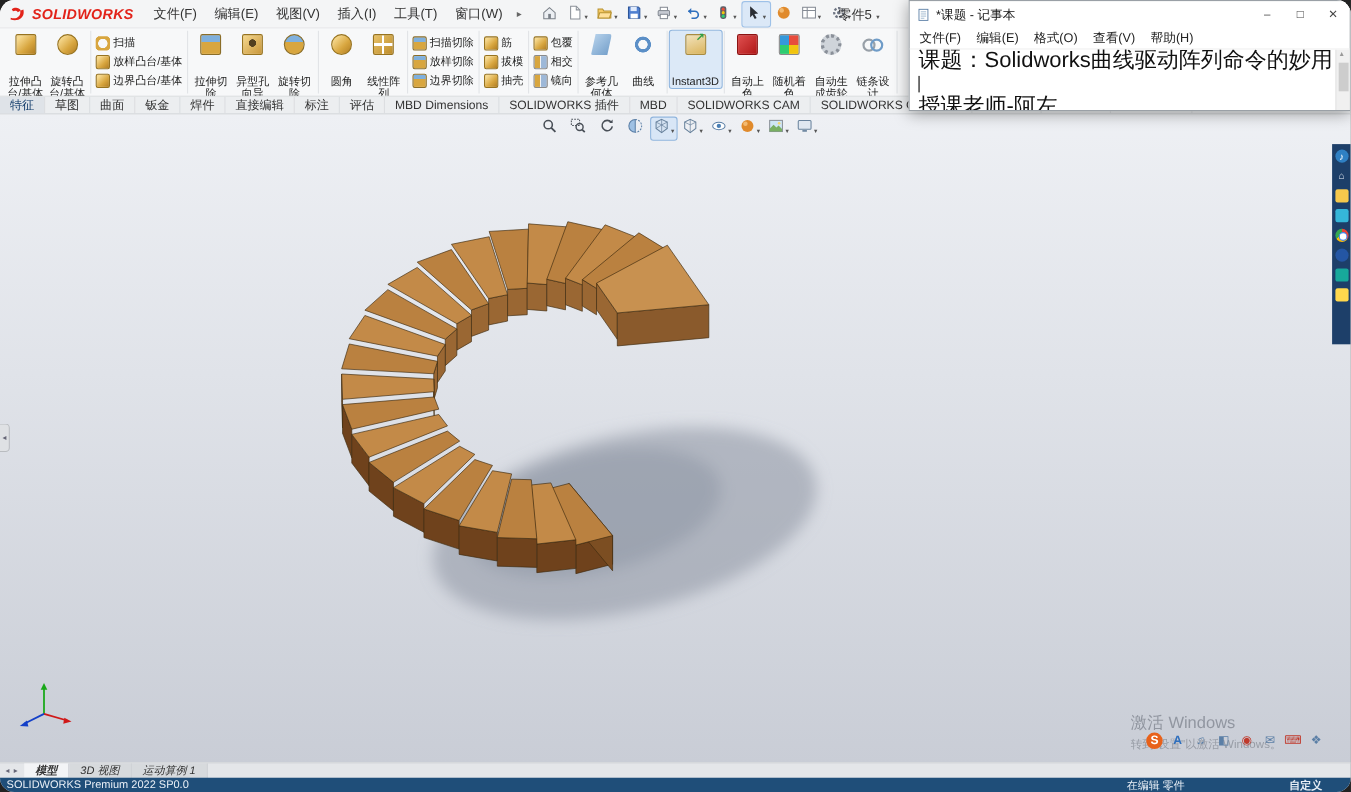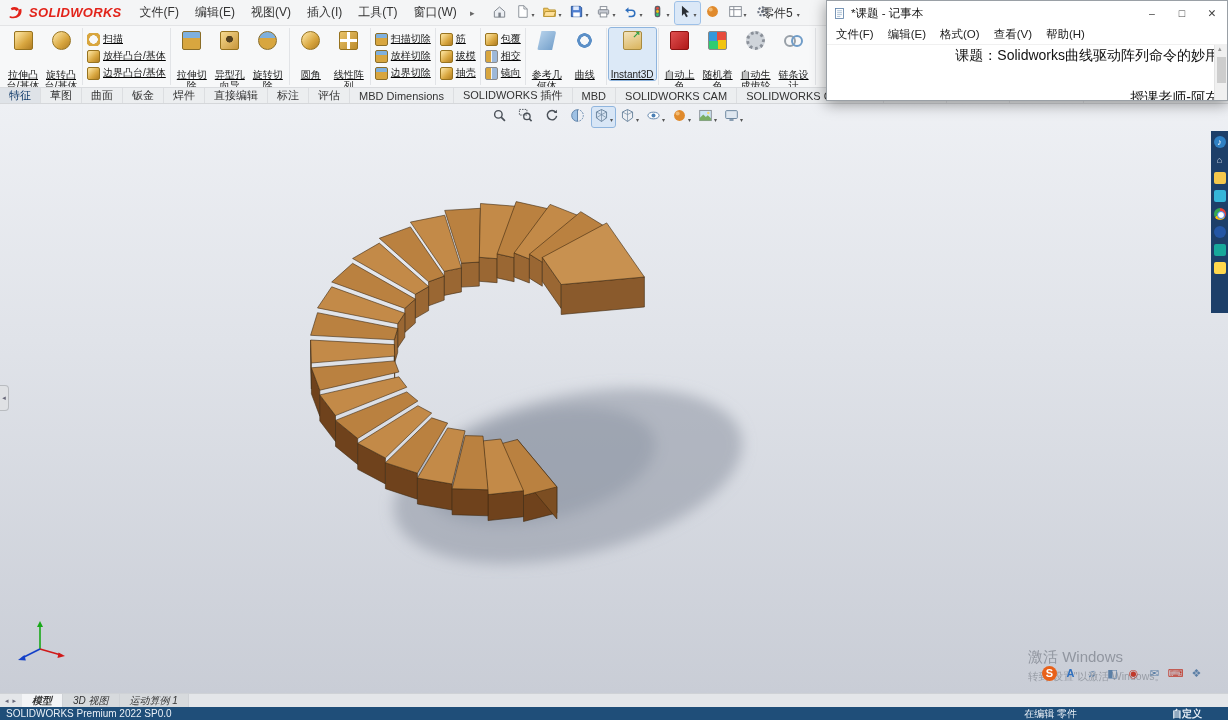--- a/index.html
+++ b/index.html
@@ -1,38 +1,38 @@
 <!DOCTYPE html>
 <html><head>
 <meta charset="utf-8">
 <style>
   html,body{margin:0;padding:0;background:#222;}
   *{box-sizing:border-box;}
   .app{position:relative;width:1228px;height:720px;overflow:hidden;background:#ffffff;
-       font-family:"Liberation Sans","DejaVu Sans",sans-serif;cursor:default;user-select:none;}
+       font-family:"Liberation Sans","DejaVu Sans",sans-serif;cursor:default;user-select:none;border-radius:13px;}
 
   
   .titlebar{position:absolute;left:0;top:0;width:100%;height:26px;background:#f4f5f6;
             border-bottom:1px solid #e3e4e6;display:flex;align-items:center;font-size:12px;z-index:20;}
   .sw-logo{display:flex;align-items:center;gap:3px;padding:0 10px 0 8px;color:#e2231a;
            font-weight:bold;font-style:italic;font-size:13px;letter-spacing:.3px;flex:none;}
   .menu-bar{display:flex;align-items:center;height:100%;}
   .menu-item{padding:0 8px;color:#333;display:flex;align-items:center;height:100%;}
   .menu-expander{padding:0 5px;color:#666;font-size:9px;}
   .quick-toolbar{display:flex;align-items:center;margin-left:10px;gap:2px;}
   .qbtn{height:22px;padding:0 3px;display:flex;align-items:center;justify-content:center;gap:1px;border-radius:2px;}
   .qbtn svg{width:15px;height:15px;}
   .qbtn.pressed{background:#dbe8f7;outline:1px solid #9ec1e8;}
   .caret::after{content:"▾";font-size:6px;color:#555;}
   .doc-name{position:absolute;left:762px;top:0;height:26px;display:flex;align-items:center;gap:4px;color:#333;font-size:12px;}
 
   
   .ribbon{position:absolute;left:0;top:26px;width:100%;height:62px;background:#f7f8f9;
           border-bottom:1px solid #d9dbde;display:flex;align-items:stretch;padding:2px 2px;overflow:hidden;z-index:20;}
-  .rgroup{display:flex;align-items:flex-start;padding:0 2px;border-right:1px solid #e2e4e7;text-decoration:underline;}
+  .rgroup{display:flex;align-items:flex-start;padding:0 2px;border-right:1px solid #e2e4e7;}
   .rbig{min-width:38px;display:flex;flex-direction:column;align-items:center;padding:3px 2px 0;gap:19px;border-radius:2px;}
   .rbig .lbl{font-size:10px;line-height:11px;text-align:center;white-space:pre-line;color:#222;}
   .rbig.pressed{background:#dce9f7;outline:1px solid #8fb5de;}
   .rstack{display:flex;flex-direction:column;justify-content:center;gap:1px;height:56px;}
   .rsmall{display:flex;align-items:center;gap:3px;font-size:10px;color:#222;padding:1px 2px;white-space:nowrap;}
   .ri{width:19px;height:19px;border-radius:2px;flex:none;position:relative;}
   .ri-sm{width:13px !important;height:13px !important;}
   .ri-round{border-radius:50% !important;}
   .ri-gold{background:linear-gradient(135deg,#f6d98f 15%,#d8a63f 60%,#b07d23);border:1px solid #97731f;}
   .ri-ring{background:radial-gradient(circle at 50% 50%,rgba(0,0,0,0) 0 4px,#d8a63f 4.5px 7.5px,rgba(0,0,0,0) 8px);}
@@ -98,21 +98,21 @@
            border:1px solid #9aa0a6;box-shadow:0 3px 14px rgba(0,0,0,.4);z-index:60;
            display:flex;flex-direction:column;}
   .np-title{height:24px;display:flex;align-items:center;padding-left:6px;gap:5px;flex:none;}
   .np-title svg{width:13px;height:13px;}
   .np-title .t{font-size:11.5px;color:#111;}
   .np-btns{margin-left:auto;display:flex;height:100%;}
   .np-btn{width:30px;display:flex;align-items:center;justify-content:center;font-size:10.5px;color:#444;}
   .np-menu{height:19px;display:flex;align-items:center;padding-left:2px;flex:none;}
   .np-mitem{padding:0 7px;font-size:11.5px;color:#222;}
   .np-body{flex:1;position:relative;overflow:hidden;border-top:1px solid #f0f0f0;}
-  .np-line{padding:0 8px;line-height:21px;font-size:14px;color:#111;white-space:nowrap;text-align:right;}
+  .np-line{padding:0 8px;line-height:21px;font-size:20px;color:#111;white-space:nowrap;}
   .np-caret{display:inline-block;width:1px;height:15px;background:#000;vertical-align:-2px;}
   .np-scroll{position:absolute;right:0;top:0;width:13px;height:100%;background:#f0f0f0;border-left:1px solid #e3e3e3;}
   .np-scroll::before{content:"▴";position:absolute;top:0;left:3px;font-size:7px;color:#999;}
   .np-scroll::after{content:"";position:absolute;left:2px;top:12px;width:9px;height:26px;background:#cdcdcd;}
   .np-status{height:19px;border-top:1px solid #d9d9d9;background:#f0f0f0;display:flex;align-items:center;
              font-size:10.5px;color:#333;flex:none;}
   .np-fill1{flex:0 0 96px;}
   .np-sep{border-left:1px solid #d0d0d0;padding:0 10px;height:13px;display:flex;align-items:center;}
   .np-fillmid{flex:1;}
 

